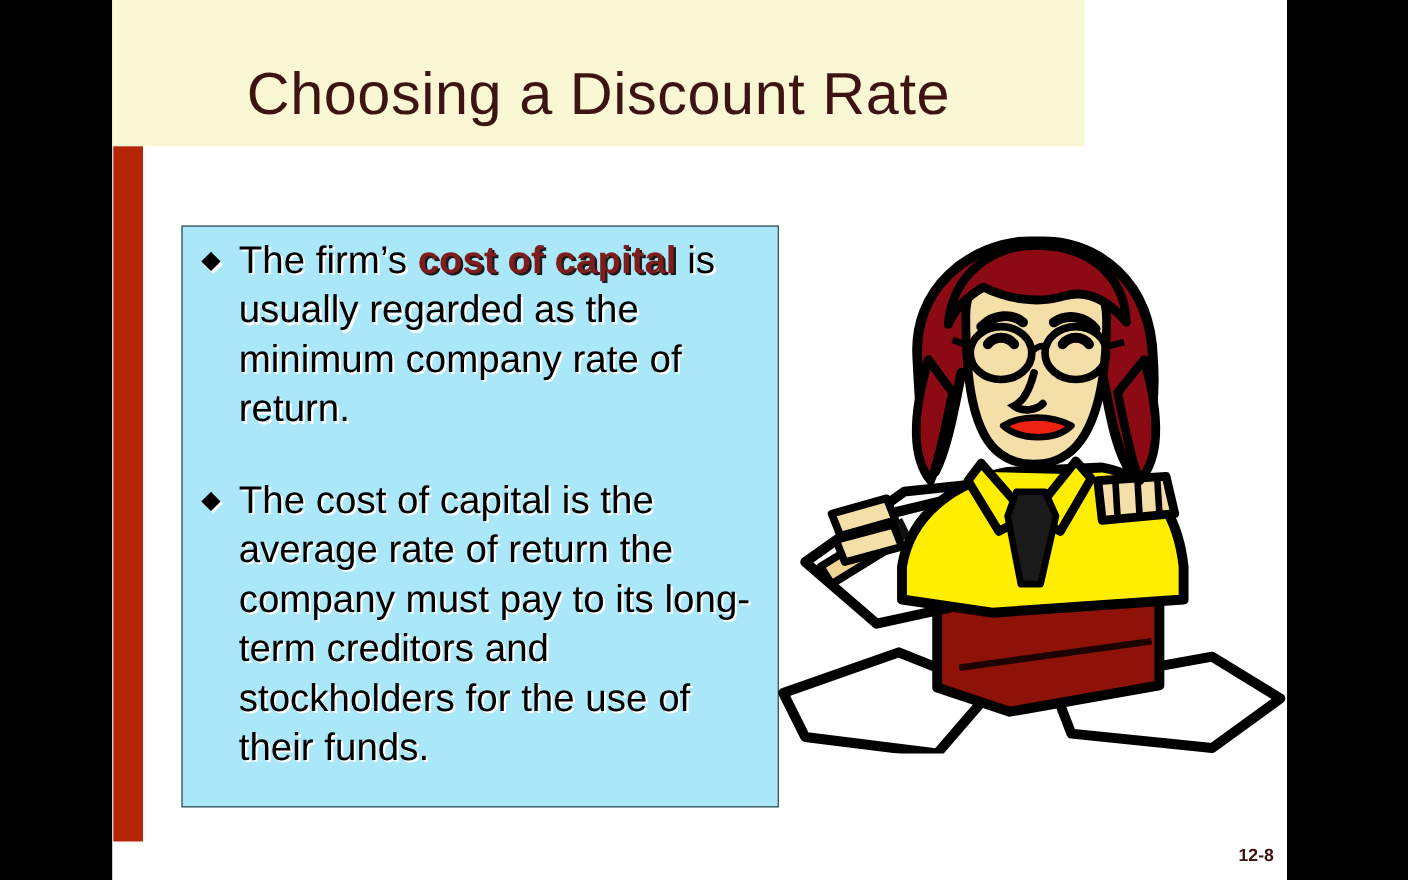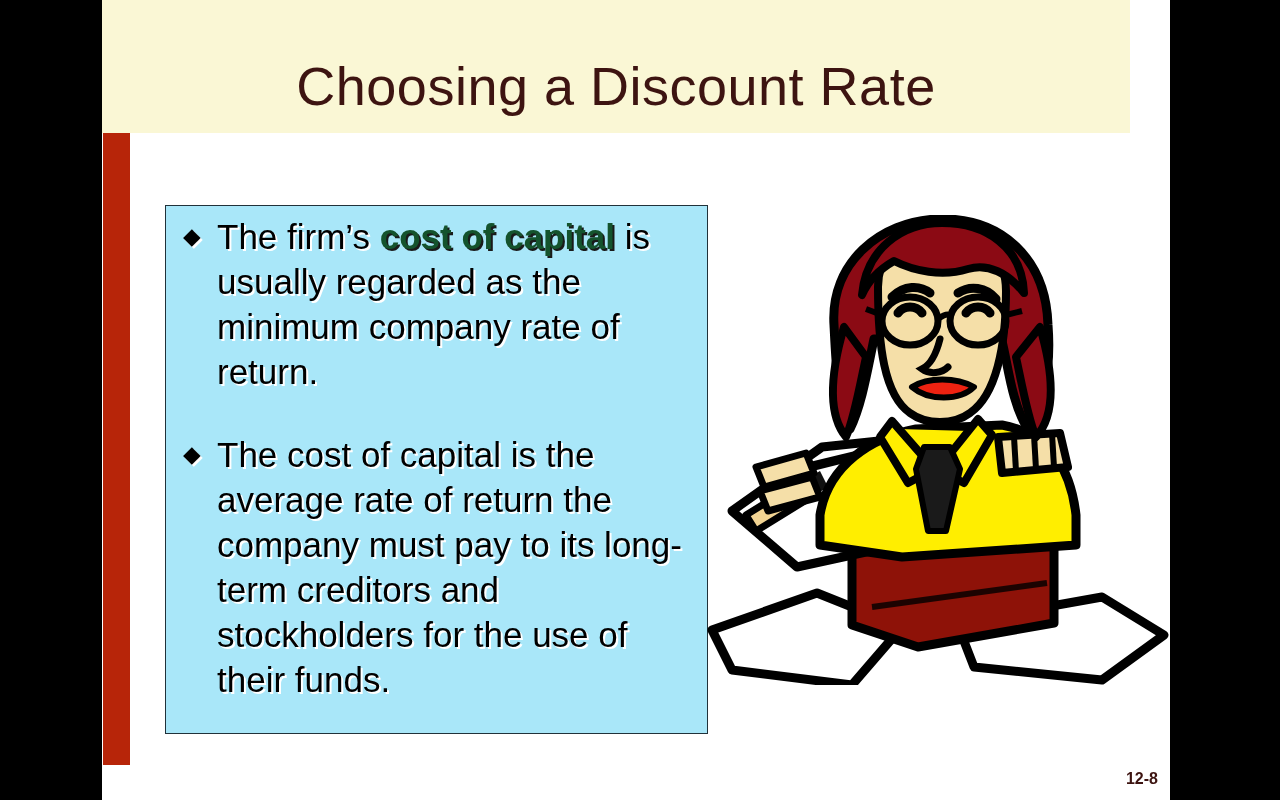--- a/index.html
+++ b/index.html
@@ -31,21 +31,21 @@
     width: 1068px;
     height: 800px;
     background: #ffffff;
   }
 
   
   #title-band {
     position: absolute;
     left: 0px;
     top: 0px;
-    width: 1028px;
+    width: 884px;
     height: 133px;
     background: #faf7d5;
   }
   #slide-title {
     position: absolute;
     left: 0;
     right: 0;
     top: 56px;
     text-align: center;
     font-size: 54px;
@@ -98,21 +98,21 @@
   }
   .bullet-text {
     flex: 1 1 auto;
     font-size: 35px;
     line-height: 45px;
     color: #000000;
     font-weight: 400;
     text-shadow: 2px 2px 0 #ffffff;
   }
   .hl-red {
-    color: #14532d;
+    color: #7f1d1d;
     font-weight: bold;
     text-shadow: 2px 2px 0 #1a1a1a;
   }
 
   
   #clipart {
     position: absolute;
     left: 600px;
     top: 215px;
     width: 468px;

